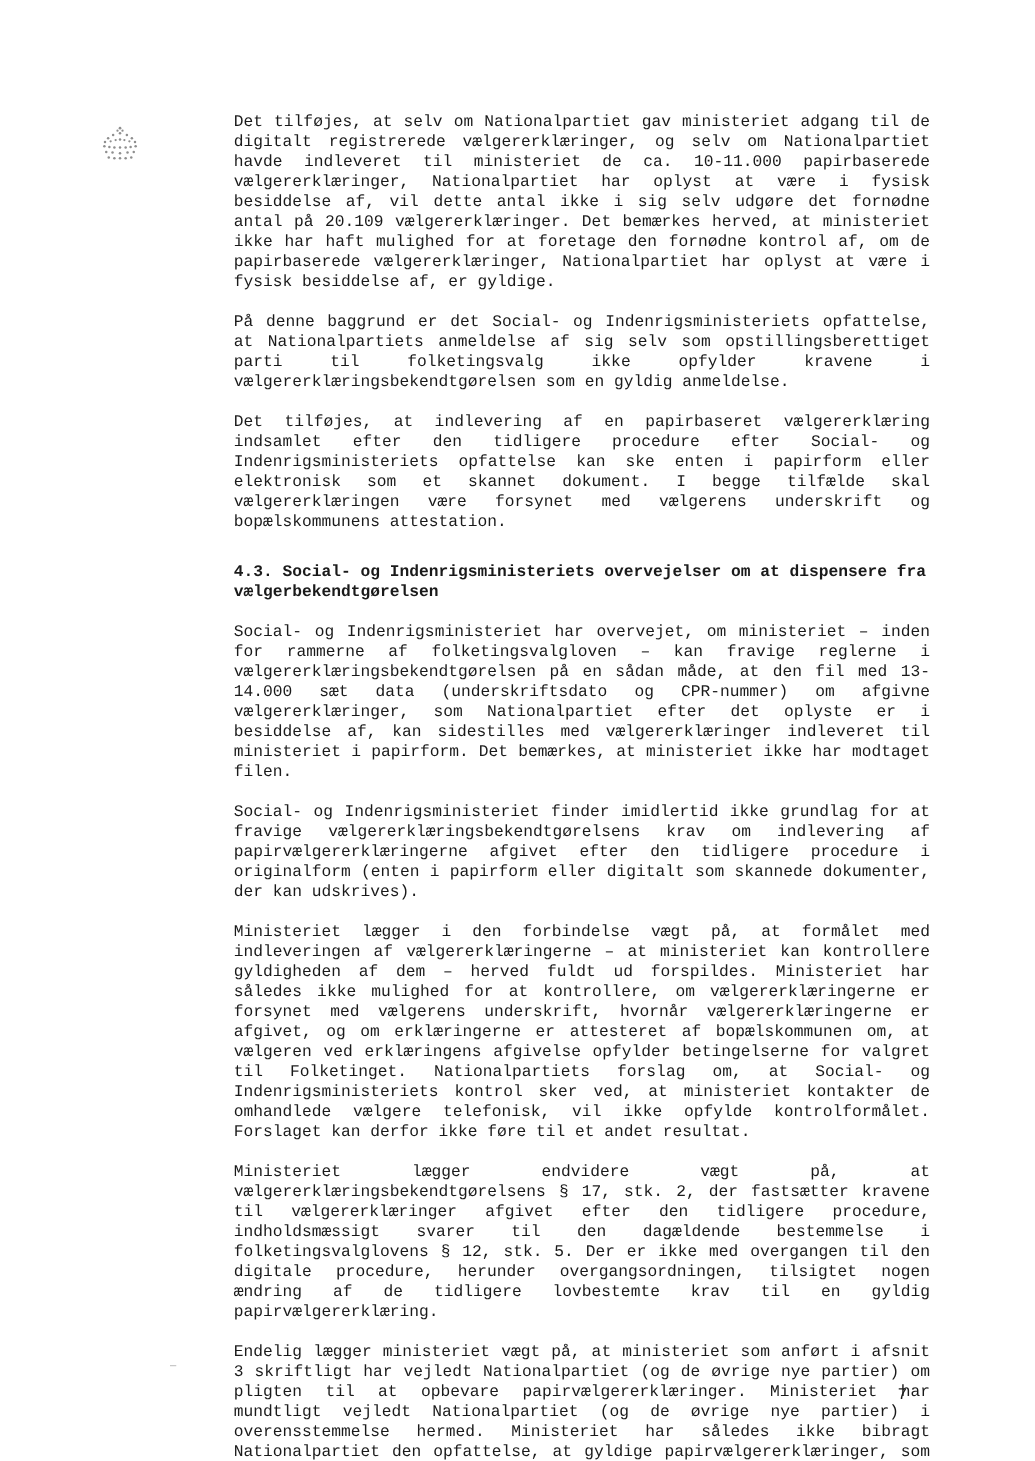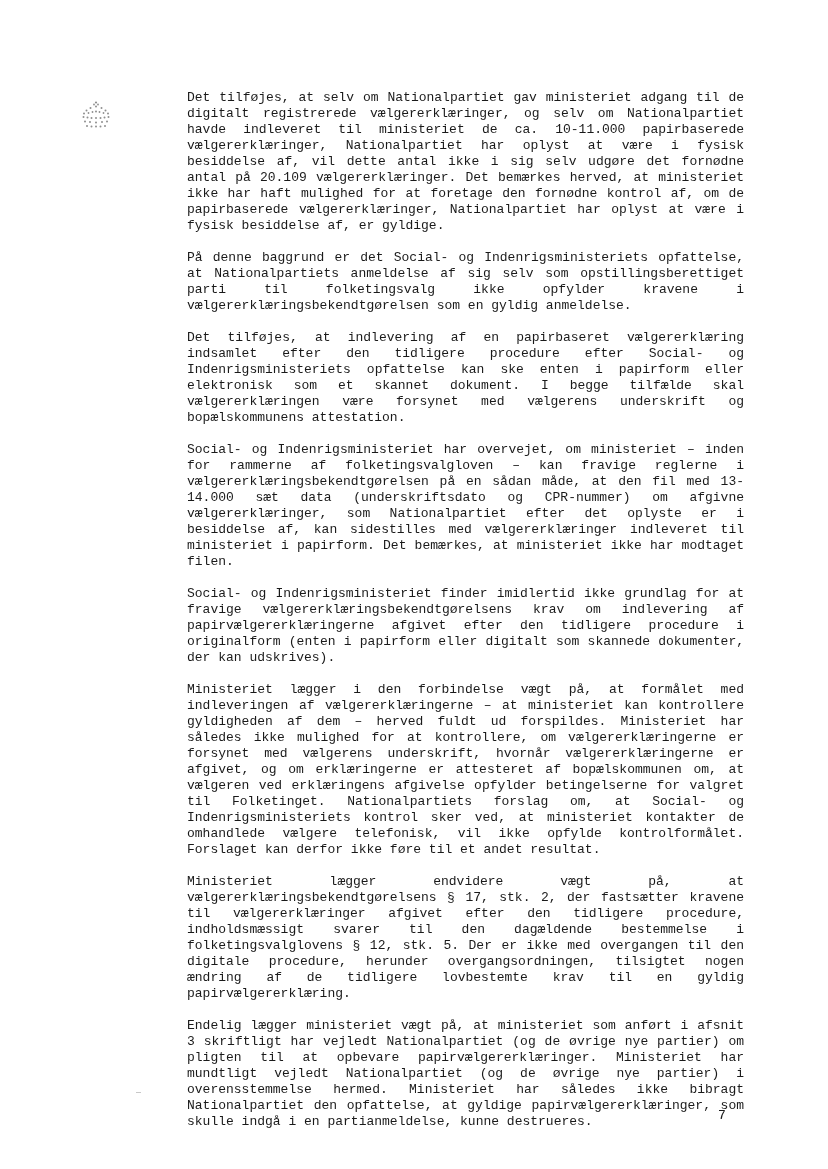--- a/index.html
+++ b/index.html
@@ -98,20 +98,21 @@
       <circle cx="18" cy="26.5" r="1.0"></circle>
       <circle cx="22.5" cy="26.5" r="1.0"></circle>
       <circle cx="27" cy="26" r="1.0"></circle>
     </g>
   </svg>
 
   <div class="content">
     <p>Det tilføjes, at selv om Nationalpartiet gav ministeriet adgang til de digitalt registrerede vælgererklæringer, og selv om Nationalpartiet havde indleveret til ministeriet de ca. 10-11.000 papirbaserede vælgererklæringer, Nationalpartiet har oplyst at være i fysisk besiddelse af, vil dette antal ikke i sig selv udgøre det fornødne antal på 20.109 vælgererklæringer. Det bemærkes herved, at ministeriet ikke har haft mulighed for at foretage den fornødne kontrol af, om de papirbaserede vælgererklæringer, Nationalpartiet har oplyst at være i fysisk besiddelse af, er gyldige.</p>
     <p>På denne baggrund er det Social- og Indenrigsministeriets opfattelse, at Nationalpartiets anmeldelse af sig selv som opstillingsberettiget parti til folketingsvalg ikke opfylder kravene i vælgererklæringsbekendtgørelsen som en gyldig anmeldelse.</p>
     <p>Det tilføjes, at indlevering af en papirbaseret vælgererklæring indsamlet efter den tidligere procedure efter Social- og Indenrigsministeriets opfattelse kan ske enten i papirform eller elektronisk som et skannet dokument. I begge tilfælde skal vælgererklæringen være forsynet med vælgerens underskrift og bopælskommunens attestation.</p>
+    <h2>4.3. Social- og Indenrigsministeriets overvejelser om at dispensere fra vælger­bekendtgørelsen</h2>
     <p>Social- og Indenrigsministeriet har overvejet, om ministeriet – inden for rammerne af folketingsvalgloven – kan fravige reglerne i vælgererklæringsbekendtgørelsen på en sådan måde, at den fil med 13-14.000 sæt data (underskriftsdato og CPR-nummer) om afgivne vælgererklæringer, som Nationalpartiet efter det oplyste er i besiddelse af, kan sidestilles med vælgererklæringer indleveret til ministeriet i papirform. Det bemærkes, at ministeriet ikke har modtaget filen.</p>
     <p>Social- og Indenrigsministeriet finder imidlertid ikke grundlag for at fravige vælgererklæringsbekendtgørelsens krav om indlevering af papirvælgererklæringerne afgivet efter den tidligere procedure i originalform (enten i papirform eller digitalt som skannede dokumenter, der kan udskrives).</p>
     <p>Ministeriet lægger i den forbindelse vægt på, at formålet med indleveringen af vælgererklæringerne – at ministeriet kan kontrollere gyldigheden af dem – herved fuldt ud forspildes. Ministeriet har således ikke mulighed for at kontrollere, om vælgererklæringerne er forsynet med vælgerens underskrift, hvornår vælgererklæringerne er afgivet, og om erklæringerne er attesteret af bopælskommunen om, at vælgeren ved erklæringens afgivelse opfylder betingelserne for valgret til Folketinget. Nationalpartiets forslag om, at Social- og Indenrigsministeriets kontrol sker ved, at ministeriet kontakter de omhandlede vælgere telefonisk, vil ikke opfylde kontrolformålet. Forslaget kan derfor ikke føre til et andet resultat.</p>
     <p>Ministeriet lægger endvidere vægt på, at vælgererklæringsbekendtgørelsens § 17, stk. 2, der fastsætter kravene til vælgererklæringer afgivet efter den tidligere procedure, indholdsmæssigt svarer til den dagældende bestemmelse i folketingsvalglovens § 12, stk. 5. Der er ikke med overgangen til den digitale procedure, herunder overgangsordningen, tilsigtet nogen ændring af de tidligere lovbestemte krav til en gyldig papirvælgererklæring.</p>
     <p>Endelig lægger ministeriet vægt på, at ministeriet som anført i afsnit 3 skriftligt har vejledt Nationalpartiet (og de øvrige nye partier) om pligten til at opbevare papirvælgererklæringer. Ministeriet har mundtligt vejledt Nationalpartiet (og de øvrige nye partier) i overensstemmelse hermed. Ministeriet har således ikke bibragt Nationalpartiet den opfattelse, at gyldige papirvælgererklæringer, som skulle indgå i en partianmeldelse, kunne destrueres.</p>
   </div>
 
   <div class="stray-mark"></div>
 
   <div class="page-number">7</div>

